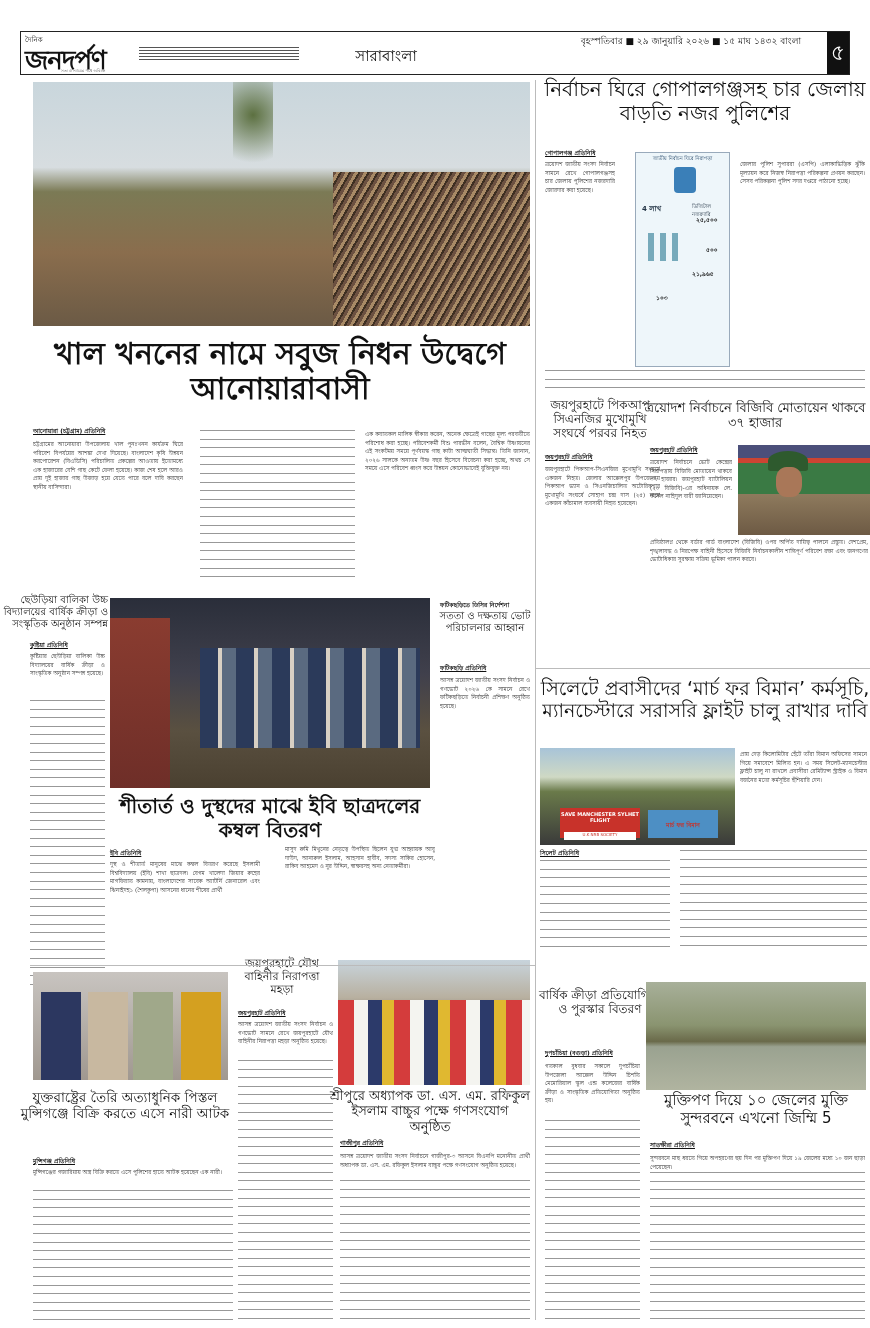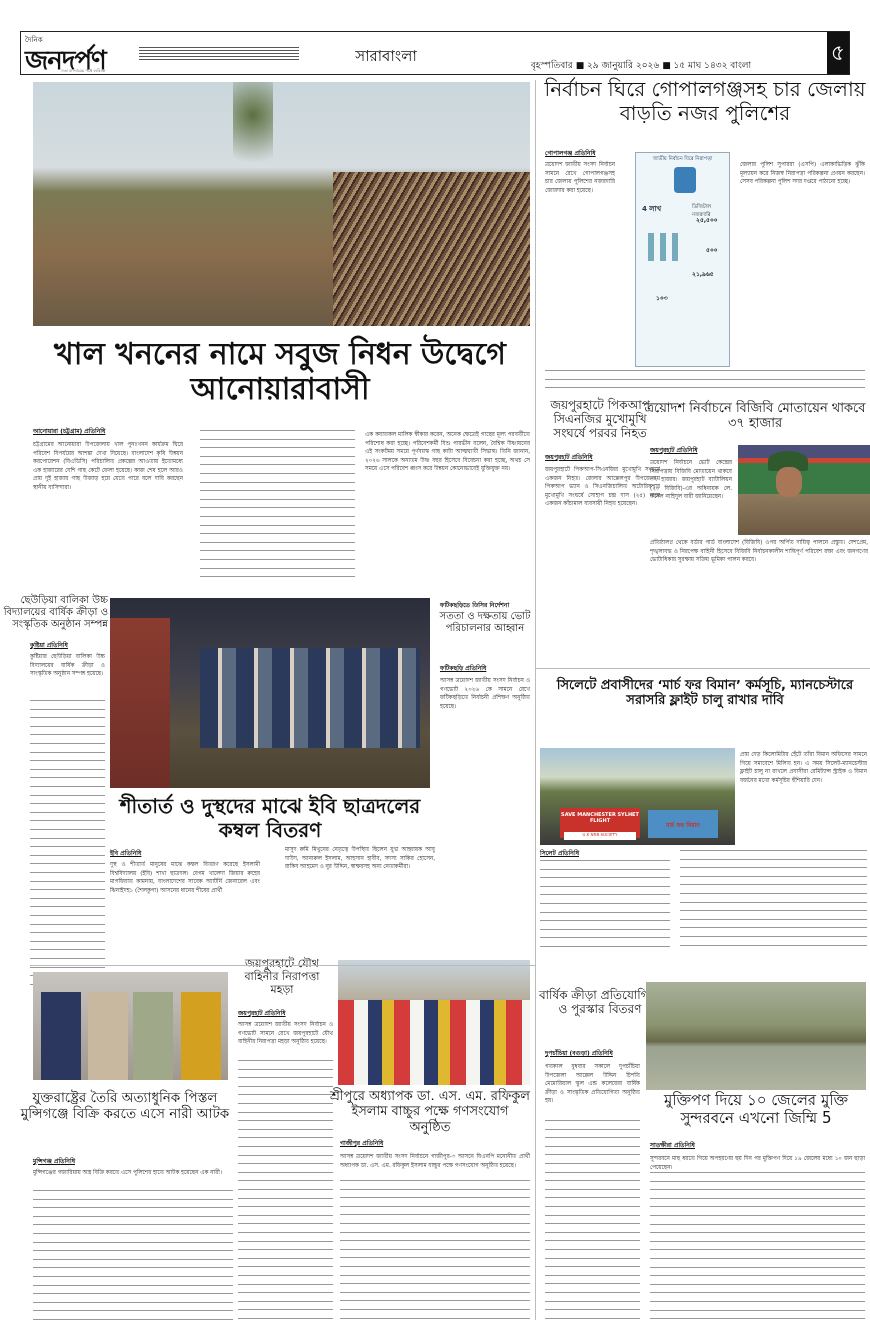--- a/index.html
+++ b/index.html
@@ -4,21 +4,21 @@
 <style>
 *{box-sizing:border-box;margin:0;padding:0}
 body{width:870px;height:1328px;background:#fff;font-family:"DejaVu Sans",sans-serif;color:#111;position:relative;overflow:hidden}
 .abs{position:absolute}
 .mast{left:20px;top:31px;width:830px;height:44px;border:1px solid #222;background:#fff}
 .logo-small{left:4px;top:2px;font-size:7px}
 .logo{left:4px;top:8px;font-size:26px;font-weight:bold;letter-spacing:-1px;font-family:"DejaVu Serif",serif}
 .logo-tag{left:40px;top:36px;font-size:4px;color:#444}
 .lines{height:14px;top:15px;background:repeating-linear-gradient(#555 0 1px,transparent 1px 3px)}
 .section{left:290px;top:12px;width:150px;text-align:center;font-size:15px}
-.dateline{left:460px;top:26px;font-size:9px;width:320px;text-align:center}
+.dateline{left:460px;top:2px;font-size:9px;width:320px;text-align:right}
 .pageno{right:0;top:0;width:22px;height:42px;background:#111;color:#fff;font-size:22px;text-align:center;line-height:42px}
 .photo{background:#888;overflow:hidden}
 .hl{font-family:"DejaVu Sans",sans-serif;text-align:center;line-height:1.18;color:#111}
 .by{font-size:6px;text-decoration:underline;font-weight:bold}
 .body{font-size:5.6px;line-height:8.6px;color:#333;text-align:justify;overflow:hidden}
 .filler{background:repeating-linear-gradient(#444 0 1px,transparent 1px 8.6px);opacity:.55}
 .rule{background:#bbb}
 </style>
 </head>
 <body>
@@ -83,21 +83,21 @@
 <div class="abs photo" style="left:110px;top:598px;width:320px;height:190px;background:linear-gradient(#2a2e3a 0,#40404c 40%,#5a5040 70%,#4a4030)">
   <div class="abs" style="left:0;top:20px;width:60px;height:170px;background:linear-gradient(#8a3c30,#6e2e28)"></div>
   <div class="abs" style="left:90px;top:50px;width:220px;height:100px;background:repeating-linear-gradient(90deg,#2b3a5a 0 18px,#d8d0c4 18px 22px,#5a6a80 22px 36px)"></div>
 </div>
 
 <div class="abs" style="left:440px;top:600px;font-size:6px;font-weight:bold">ফটিকছড়িতে ডিসির নির্দেশনা</div>
 <div class="abs hl" style="left:436px;top:610px;width:98px;font-size:10px">সততা ও দক্ষতায় ভোট পরিচালনার আহ্বান</div>
 <div class="abs by" style="left:440px;top:663px">ফটিকছড়ি প্রতিনিধি</div>
 <div class="abs body" style="left:440px;top:676px;width:90px;height:115px">আসন্ন ত্রয়োদশ জাতীয় সংসদ নির্বাচন ও গণভোট ২০২৬ কে সামনে রেখে ফটিকছড়িতে নির্বাচনী প্রশিক্ষণ অনুষ্ঠিত হয়েছে।</div>
 
-<div class="abs hl" style="left:540px;top:677px;width:330px;font-size:13px;font-weight:bold">সিলেটে প্রবাসীদের ‘মার্চ ফর বিমান’ কর্মসূচি, ম্যানচেস্টারে সরাসরি ফ্লাইট চালু রাখার দাবি</div>
+<div class="abs hl" style="left:540px;top:677px;width:330px;font-size:19px;font-weight:normal">সিলেটে প্রবাসীদের ‘মার্চ ফর বিমান’ কর্মসূচি, ম্যানচেস্টারে সরাসরি ফ্লাইট চালু রাখার দাবি</div>
 <div class="abs photo" style="left:540px;top:748px;width:195px;height:97px;background:linear-gradient(#a8c4d8 0,#cfd9c4 30%,#6a7a4a 45%,#3a3a3a 100%)">
   <div class="abs" style="left:20px;top:60px;width:80px;height:30px;background:#c8322a;color:#fff;font-size:5px;font-weight:bold;text-align:center;padding-top:3px">SAVE MANCHESTER SYLHET FLIGHT</div>
   <div class="abs" style="left:24px;top:84px;width:72px;height:8px;background:#fff;color:#c8322a;font-size:4px;text-align:center">U.K NRB SOCIETY</div>
   <div class="abs" style="left:108px;top:62px;width:70px;height:28px;background:#4d8fc4;color:#c8322a;font-size:6px;font-weight:bold;text-align:center;padding-top:10px">মার্চ ফর বিমান</div>
 </div>
 <div class="abs body" style="left:740px;top:750px;width:127px;height:95px">প্রায় দেড় কিলোমিটার হেঁটে তাঁরা বিমান অফিসের সামনে গিয়ে সমাবেশে মিলিত হন। এ সময় সিলেট-ম্যানচেস্টার ফ্লাইট চালু না রাখলে প্রবাসীরা রেমিট্যান্স স্ট্রাইক ও বিমান বর্জনের মতো কর্মসূচির হুঁশিয়ারি দেন।</div>
 <div class="abs by" style="left:540px;top:848px">সিলেট প্রতিনিধি</div>
 <div class="abs body filler" style="left:540px;top:860px;width:130px;height:90px"></div>
 <div class="abs body filler" style="left:680px;top:850px;width:187px;height:100px"></div>
 

